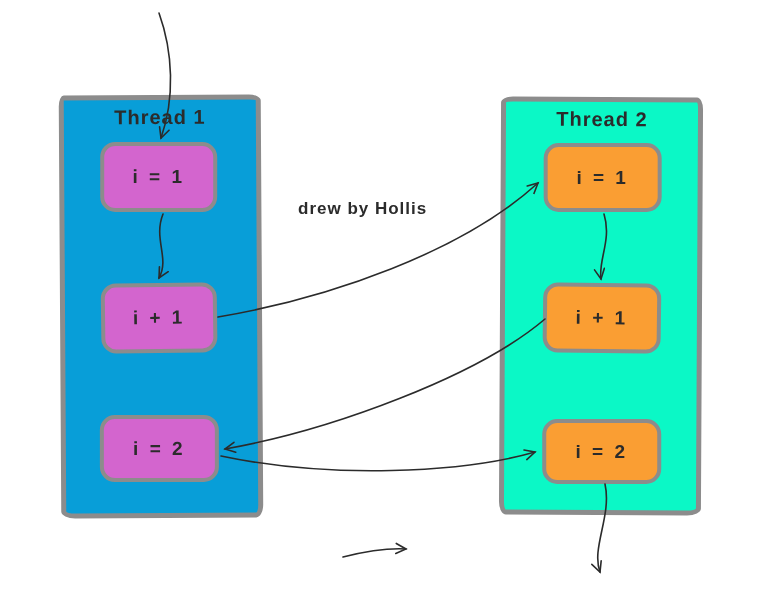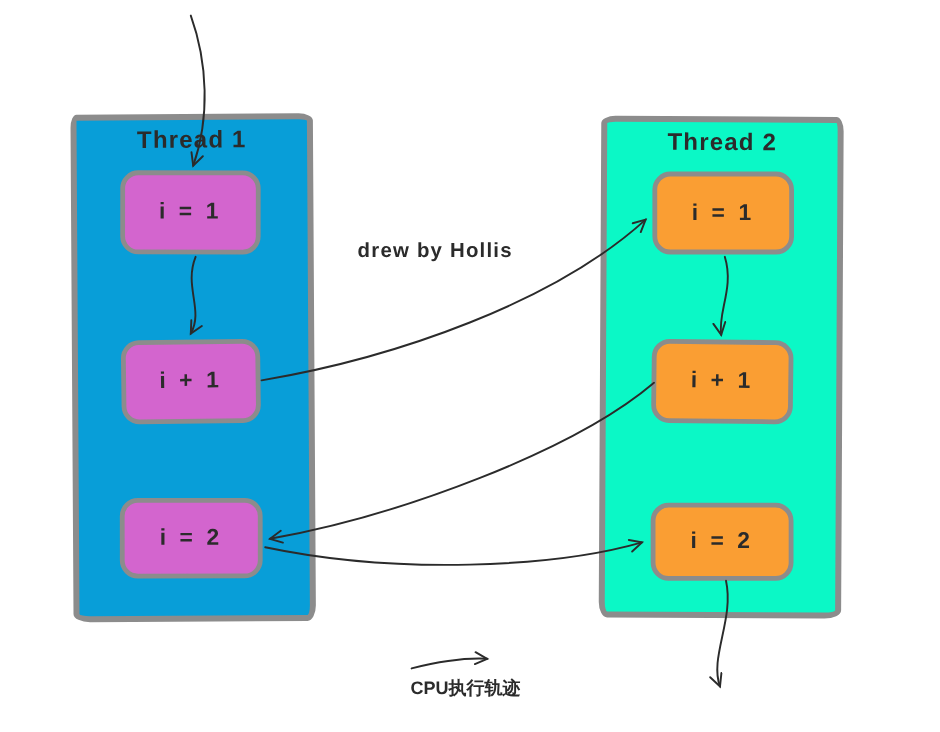--- a/index.html
+++ b/index.html
@@ -69,21 +69,20 @@
 
   <div class="panel" id="thread2-panel">
     <div class="panel-title">Thread 2</div>
     <div class="box t2box" id="t2-box-1">i = 1</div>
     <div class="box t2box" id="t2-box-2">i + 1</div>
     <div class="box t2box" id="t2-box-3">i = 2</div>
   </div>
 
   <div id="credit">drew by Hollis</div>
 
-  <div id="legend-label">CPU执行轨迹</div>
 
   <svg id="arrow-layer" width="783" height="610" viewBox="0 0 783 610">
     <defs>
       <marker id="ah" markerUnits="userSpaceOnUse" markerWidth="16" markerHeight="14" refX="11" refY="6" orient="auto">
         <path d="M1,1 L11,6 L1,11" fill="none" stroke="#2b2b2b" stroke-width="1.5" stroke-linecap="round"></path>
       </marker>
     </defs>
     <path d="M159,13 C173,52 175,98 161,138" marker-end="url(#ah)"></path>
     <path d="M163,214 C153,239 170,258 159,278" marker-end="url(#ah)"></path>
     <path d="M218,317 C330,298 462,252 538,183" marker-end="url(#ah)"></path>

